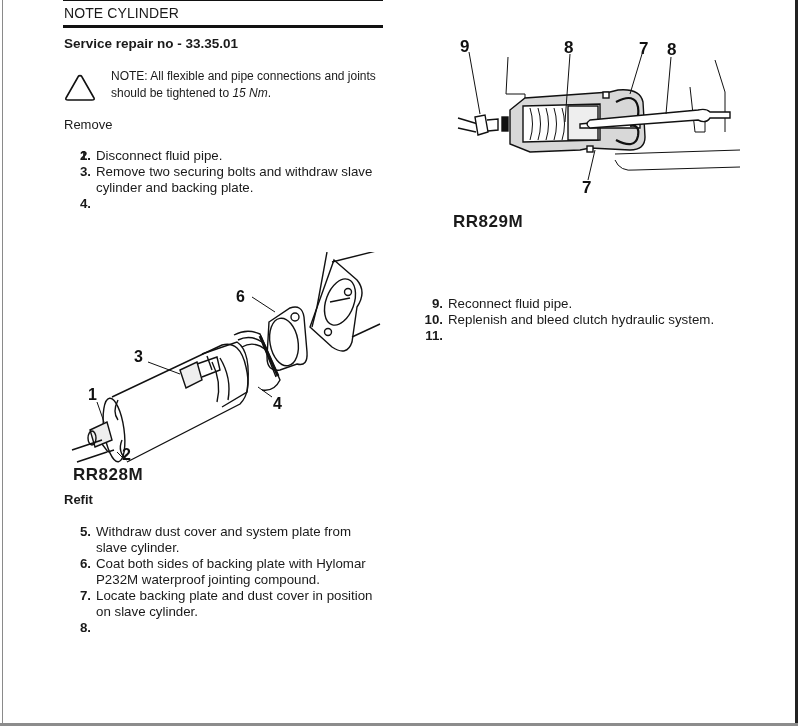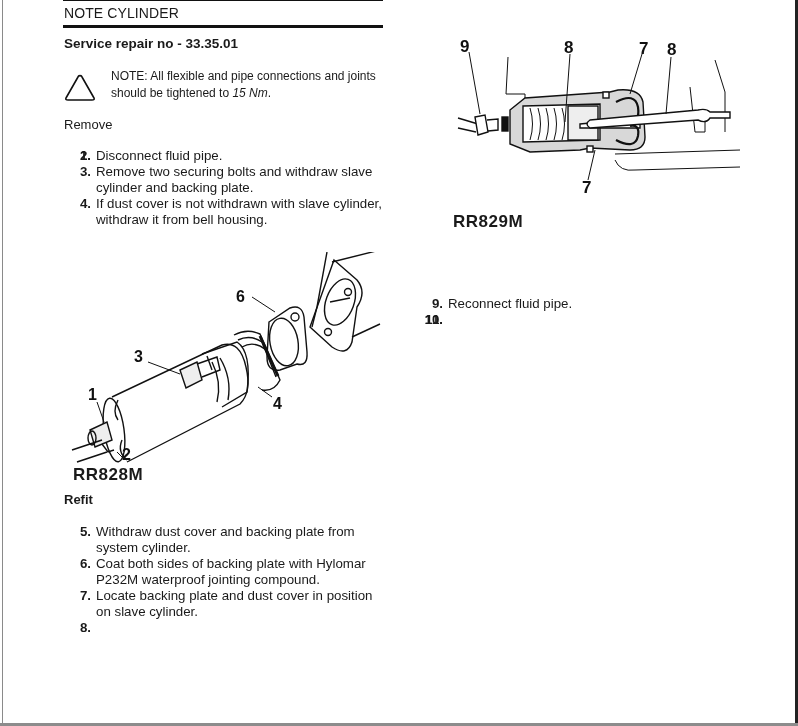--- a/index.html
+++ b/index.html
@@ -57,21 +57,21 @@
 <svg class="warn-icon" viewBox="0 0 32 30">
   <path d="M16 3 Q17 2 18 4 L30 25 Q31 27 28 27 L4 27 Q1 27 2 25 L14 4 Q15 2 16 3 Z" fill="none" stroke="#111" stroke-width="1.6" stroke-linejoin="round"></path>
 </svg>
 <div class="note"><span>NOTE: All flexible and pipe connections and joints should be tightened to </span><em>15 Nm</em><span>.</span></div>
 
 <div class="section sec-remove">Remove</div>
 <ol class="steps steps-remove">
   <li><span class="num">1.</span></li>
   <li><span class="num">2.</span><span>Disconnect fluid pipe.</span></li>
   <li><span class="num">3.</span><span>Remove two securing bolts and withdraw slave cylinder and backing plate.</span></li>
-  <li><span class="num">4.</span><span>If dust cover is not withdrawn with slave cylinder, withdraw it from bell housing.</span></li>
+  <li><span class="num">4.</span></li>
 </ol>
 
 <svg class="fig fig-828" viewBox="0 0 330 230" fill="none" stroke="#111" stroke-width="1.4">
 
   <g>
     <path d="M265 0 L255 55 L250 75"></path>
     <path d="M270 10 L330 -5"></path>
     <path d="M272 8 L295 28 Q305 40 295 55 L290 90 Q285 105 270 95 L248 75 Z"></path>
     <ellipse cx="278" cy="50" rx="14" ry="24" transform="rotate(20 278 50)"></ellipse>
     <path d="M268 50 L288 46"></path>
@@ -125,21 +125,21 @@
   <text x="174" y="50" font-size="16" fill="#111" stroke="none">6</text>
   <text x="72" y="110" font-size="16" fill="#111" stroke="none">3</text>
   <text x="26" y="148" font-size="16" fill="#111" stroke="none">1</text>
   <text x="60" y="208" font-size="16" fill="#111" stroke="none">2</text>
   <text x="211" y="157" font-size="16" fill="#111" stroke="none">4</text>
 </svg>
 <div class="fig-label lbl-828">RR828M</div>
 
 <div class="section sec-refit">Refit</div>
 <ol class="steps steps-refit">
-  <li><span class="num">5.</span><span>Withdraw dust cover and backing plate from system cylinder.</span></li>
+  <li><span class="num">5.</span><span>Withdraw dust cover and system plate from slave cylinder.</span></li>
   <li><span class="num">6.</span><span>Coat both sides of backing plate with Hylomar P232M waterproof jointing compound.</span></li>
   <li><span class="num">7.</span><span>Locate backing plate and dust cover in position on slave cylinder.</span></li>
   <li><span class="num">8.</span></li>
 </ol>
 
 <svg class="fig fig-829" viewBox="0 0 300 195" fill="none" stroke="#111" stroke-width="1.4">
 
   <path d="M68 25 L66 62 L85 62 L85 78 L190 75 Q200 78 200 88" stroke-width="1"></path>
   <path d="M175 128 Q180 140 195 138 L300 135" stroke-width="1"></path>
   <path d="M175 122 L300 118" stroke-width="1"></path>
@@ -181,15 +181,15 @@
   <text x="20" y="20" font-size="17" fill="#111" stroke="none">9</text>
   <text x="124" y="21" font-size="17" fill="#111" stroke="none">8</text>
   <text x="199" y="22" font-size="17" fill="#111" stroke="none">7</text>
   <text x="227" y="23" font-size="17" fill="#111" stroke="none">8</text>
   <text x="142" y="161" font-size="17" fill="#111" stroke="none">7</text>
 </svg>
 <div class="fig-label lbl-829">RR829M</div>
 
 <ol class="steps steps-right">
   <li><span class="num">9.</span><span>Reconnect fluid pipe.</span></li>
-  <li><span class="num">10.</span></li>
+  <li><span class="num">10.</span><span>Replenish and bleed clutch hydraulic system.</span></li>
   <li><span class="num">11.</span></li>
 </ol>
 
 </body></html>

